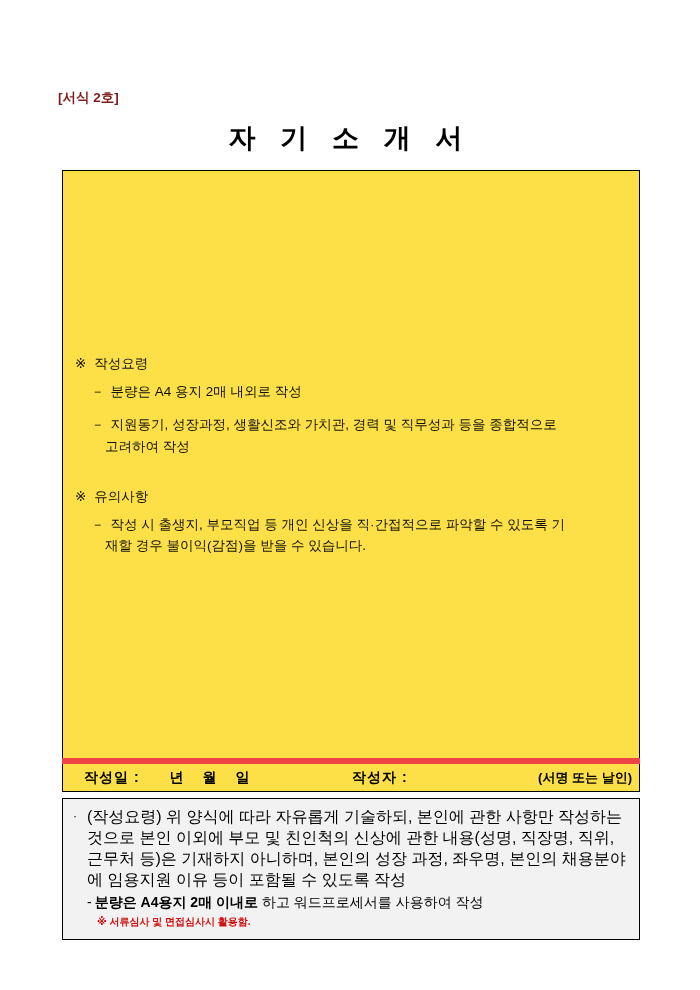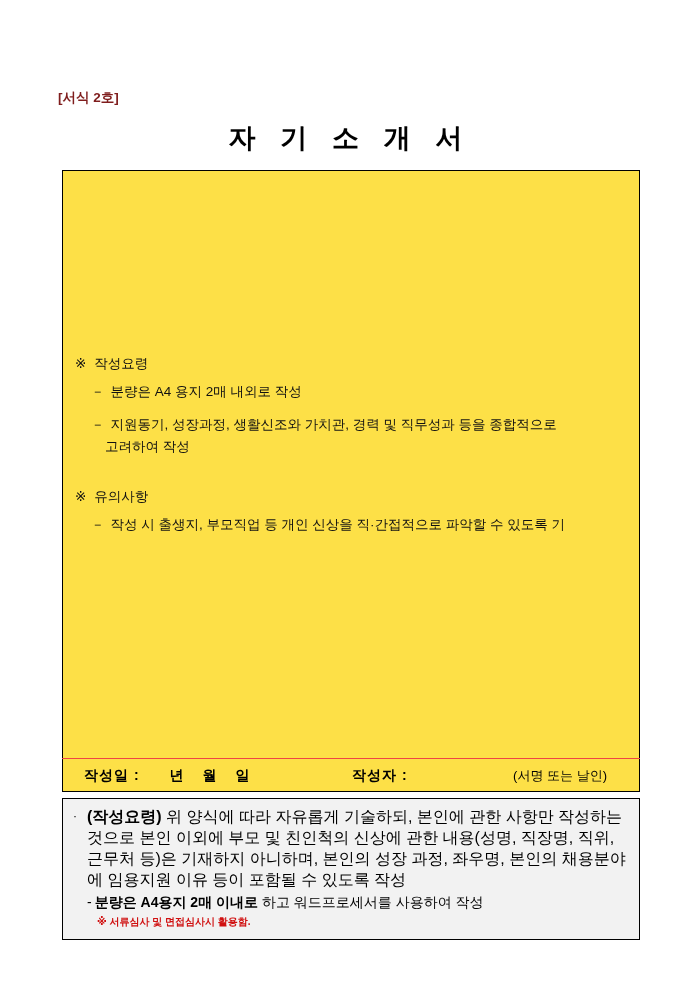--- a/index.html
+++ b/index.html
@@ -98,21 +98,21 @@
     height: 20px;
   }
 
   
   .sign-row {
     position: absolute;
     left: 62px;
     top: 758px;
     width: 578px;
     height: 34px;
-    border-top: 1px solid #ef4444;
+    border-top: 6px solid #ef4444;
     box-sizing: border-box;
     display: flex;
     align-items: center;
     font-size: 14px;
     font-weight: bold;
   }
   .sign-date {
     padding-left: 22px;
     letter-spacing: 1px;
   }
@@ -124,22 +124,22 @@
     display: inline-block;
     width: 18px;
   }
   .sign-writer {
     position: absolute;
     left: 290px;
     letter-spacing: 1px;
   }
   .sign-seal {
     position: absolute;
-    right: 33px;
-    font-weight: normal;
+    right: 8px;
+    font-weight: bold;
     font-size: 13px;
   }
 
   
   .note-box {
     position: absolute;
     left: 62px;
     top: 798px;
     width: 578px;
     border: 1px solid #000000;
@@ -154,21 +154,21 @@
   .note-bullet {
     width: 14px;
     flex: 0 0 14px;
     font-size: 12px;
     line-height: 1.52;
   }
   .note-body {
     flex: 1 1 auto;
   }
   .note-body b {
-    font-weight: bold;
+    font-weight: normal;
   }
   .note-sub {
     padding-left: 14px;
     font-size: 14px;
     line-height: 1.6;
   }
   .note-sub .dash {
     margin-right: 3px;
   }
   .note-red {
@@ -206,20 +206,21 @@
       </div>
 
       <div class="block-gap"></div>
 
       <div class="guide-heading">
         <span class="mark">※</span><span>유의사항</span>
       </div>
 
       <div class="guide-item wrap">
         <span class="dash">－</span><span>작성 시 출생지, 부모직업 등 개인 신상을 직·간접적으로 파악할 수 있도록 기</span>
+        <span class="cont">재할 경우 불이익(감점)을 받을 수 있습니다.</span>
       </div>
 
     </div>
   </div>
 
   <div class="sign-row">
     <span class="sign-date">
       <span>작성일 :</span><span class="sp"></span><span>년</span><span class="sp2"></span><span>월</span><span class="sp2"></span><span>일</span>
     </span>
     <span class="sign-writer">작성자 :</span>

